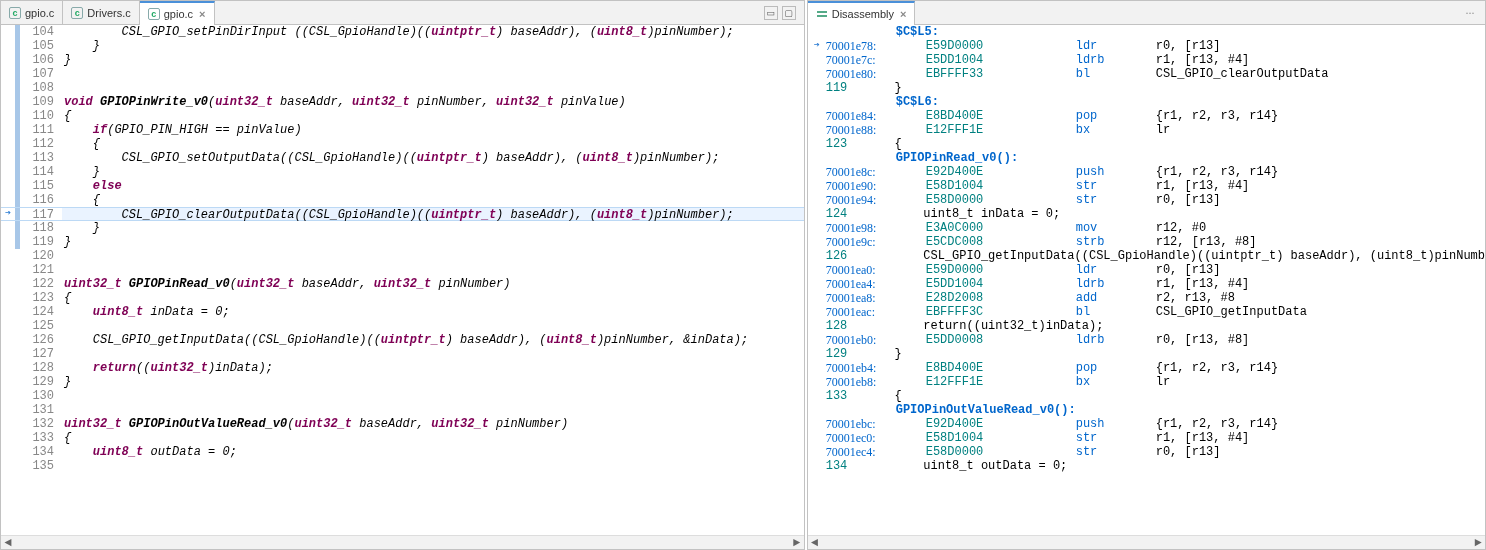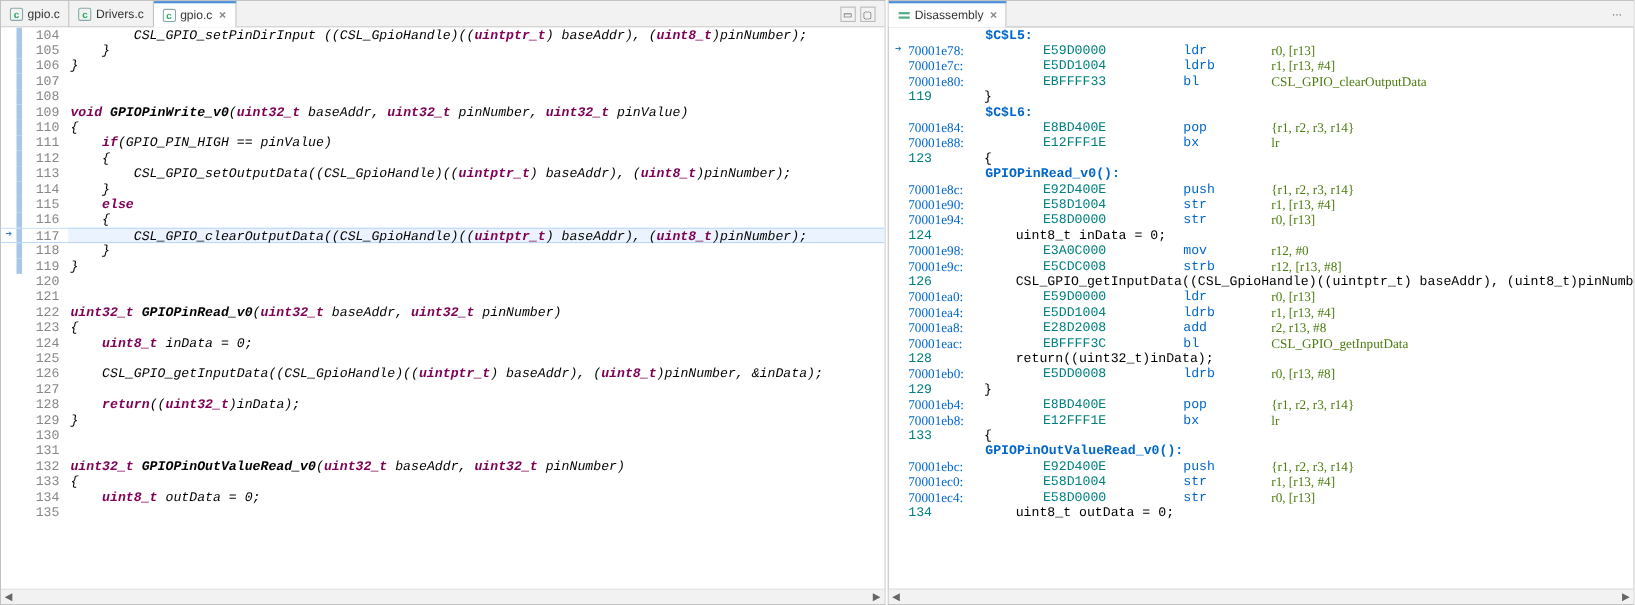--- a/index.html
+++ b/index.html
@@ -48,29 +48,29 @@
   .marker-col { width:14px; flex-shrink:0; background:#fff; display:flex; align-items:center; justify-content:center;}
   .chgbar { width:5px; flex-shrink:0; }
   .chgbar.blue { background:#a8c7e8; }
   .code { flex:1; padding-left:2px;font-style:italic; }
   .line.current { background:#eaf3ff; border-top:1px solid #bcd9f5; border-bottom:1px solid #bcd9f5;}
   
   .kw { color:#7f0055; font-weight:bold;}   
   .typ { color:#7f0055; font-weight:bold;}  
   .fn { color:#000; font-weight:bold;}
   .dasm-mn   { color:#0066cc; }
-  .dasm-args { color:#4d7c0f;font-family:Liberation Serif, serif; }
+  .dasm-args { color:#000000; }
   .dasm-label{ color:#0066cc; font-weight:bold;font-family:Liberation Mono, monospace; }
   .dasm-cline{ color:#000; }
   .arrow { color:#2b7cd3; font-size:10px; }
   .disasm-area { flex:1; overflow:auto; white-space:pre; }
   .disasm-line { display:flex; height:14px; line-height:14px; }
   .dgutter { width:18px; display:flex; align-items:center; justify-content:center; }
   .daddr-col { width:70px; color:#0066cc;font-family:Liberation Serif, serif; }
-  .dhex-col { width:80px; color:#008080;text-align:right; }
+  .dhex-col { width:80px; color:#008080; }
   .dpad { width:30px;}
   .drest { flex:1; }
   .scrollbar-h { height:14px; background:#f2f2f2; border-top:1px solid #ddd; display:flex; align-items:center;}
   .sb-btn { width:14px; height:100%; display:flex; align-items:center; justify-content:center; color:#666; cursor:pointer;}
   .sb-track { flex:1; height:100%; position:relative;}
 </style>
 </head>
 <body>
 
 <div class="pane pane-left">

